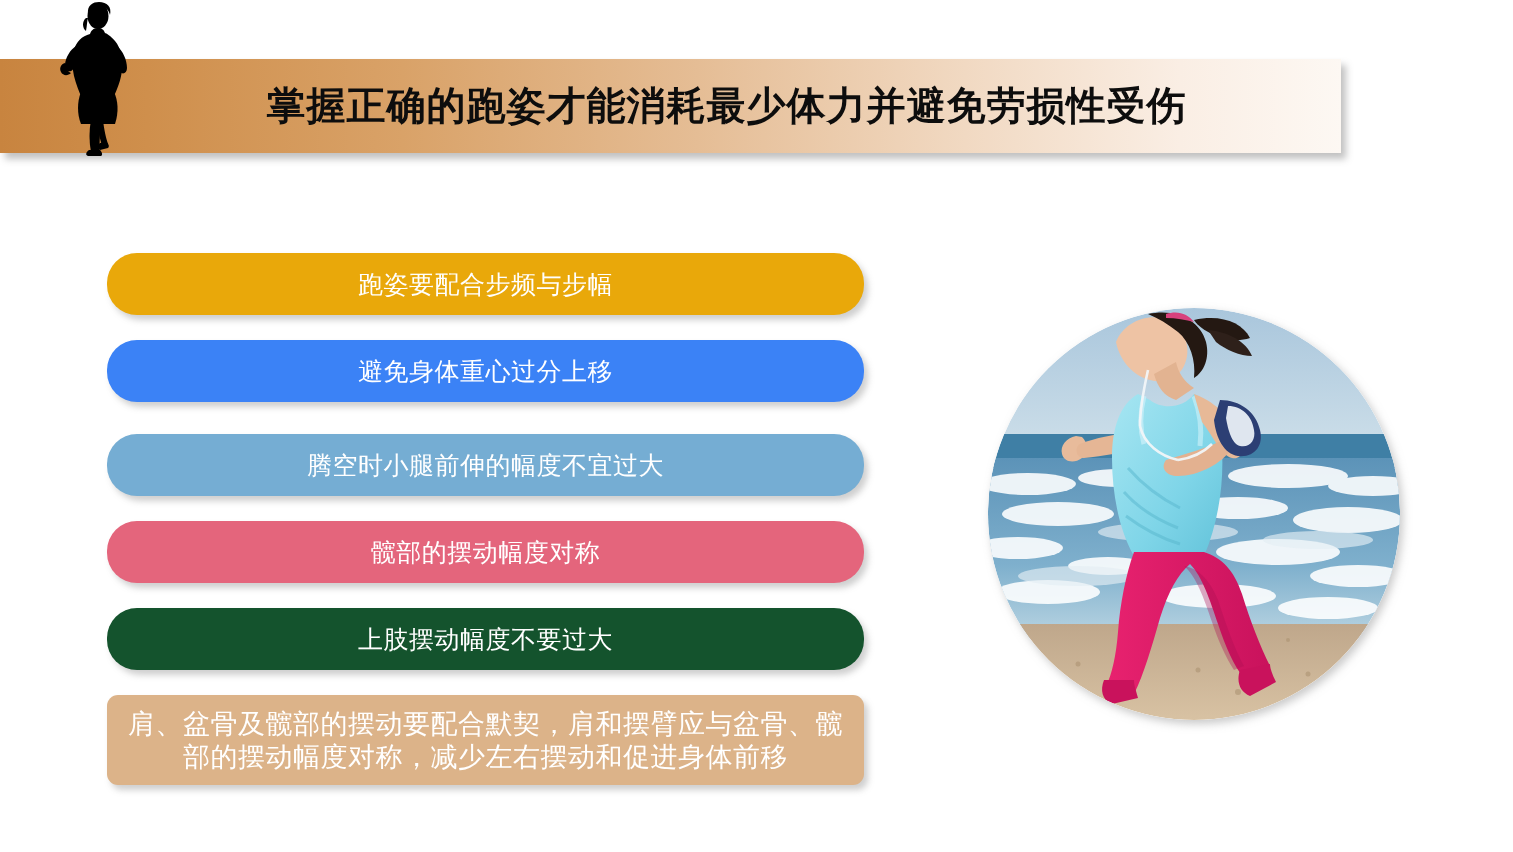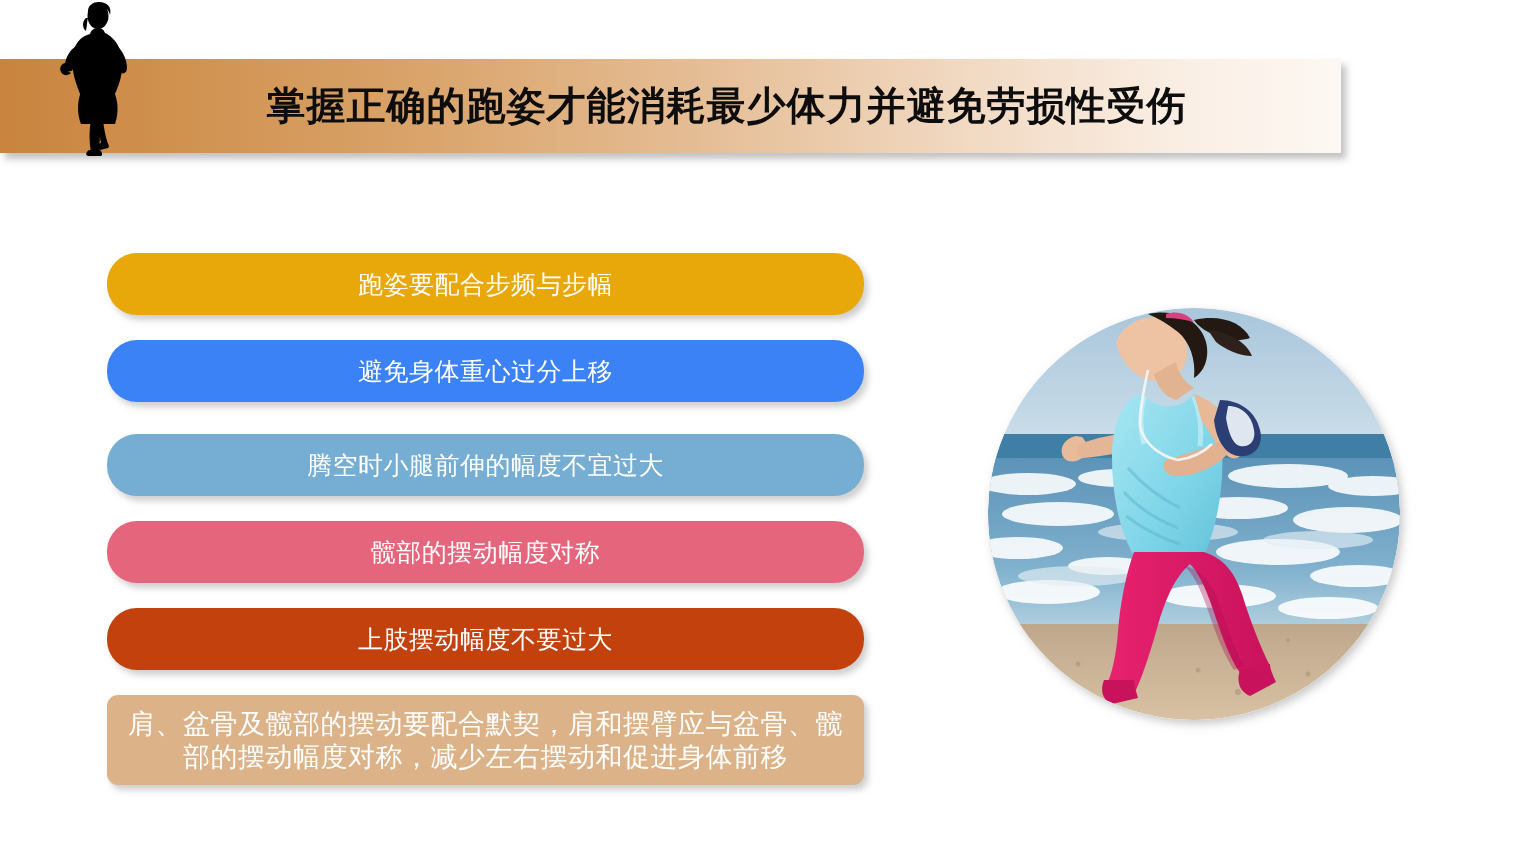--- a/index.html
+++ b/index.html
@@ -169,21 +169,21 @@
   </div>
 
   <div class="bar bar-single" style="background: rgb(117, 173, 211); margin-top: 32px;">
     <span class="bar-label">腾空时小腿前伸的幅度不宜过大</span>
   </div>
 
   <div class="bar bar-single" style="background: rgb(228, 101, 124);">
     <span class="bar-label">髋部的摆动幅度对称</span>
   </div>
 
-  <div class="bar bar-single" style="background: #c2410c;">
+  <div class="bar bar-single" style="background: #14532d;">
     <span class="bar-label">上肢摆动幅度不要过大</span>
   </div>
 
   <div class="bar bar-multi" style="background: rgb(220, 179, 137);">
     <span class="bar-label small">肩、盆骨及髋部的摆动要配合默契，肩和摆臂应与盆骨、髋部的摆动幅度对称，减少左右摆动和促进身体前移</span>
   </div>
 
 </div>
 
 <div id="runner-photo">

